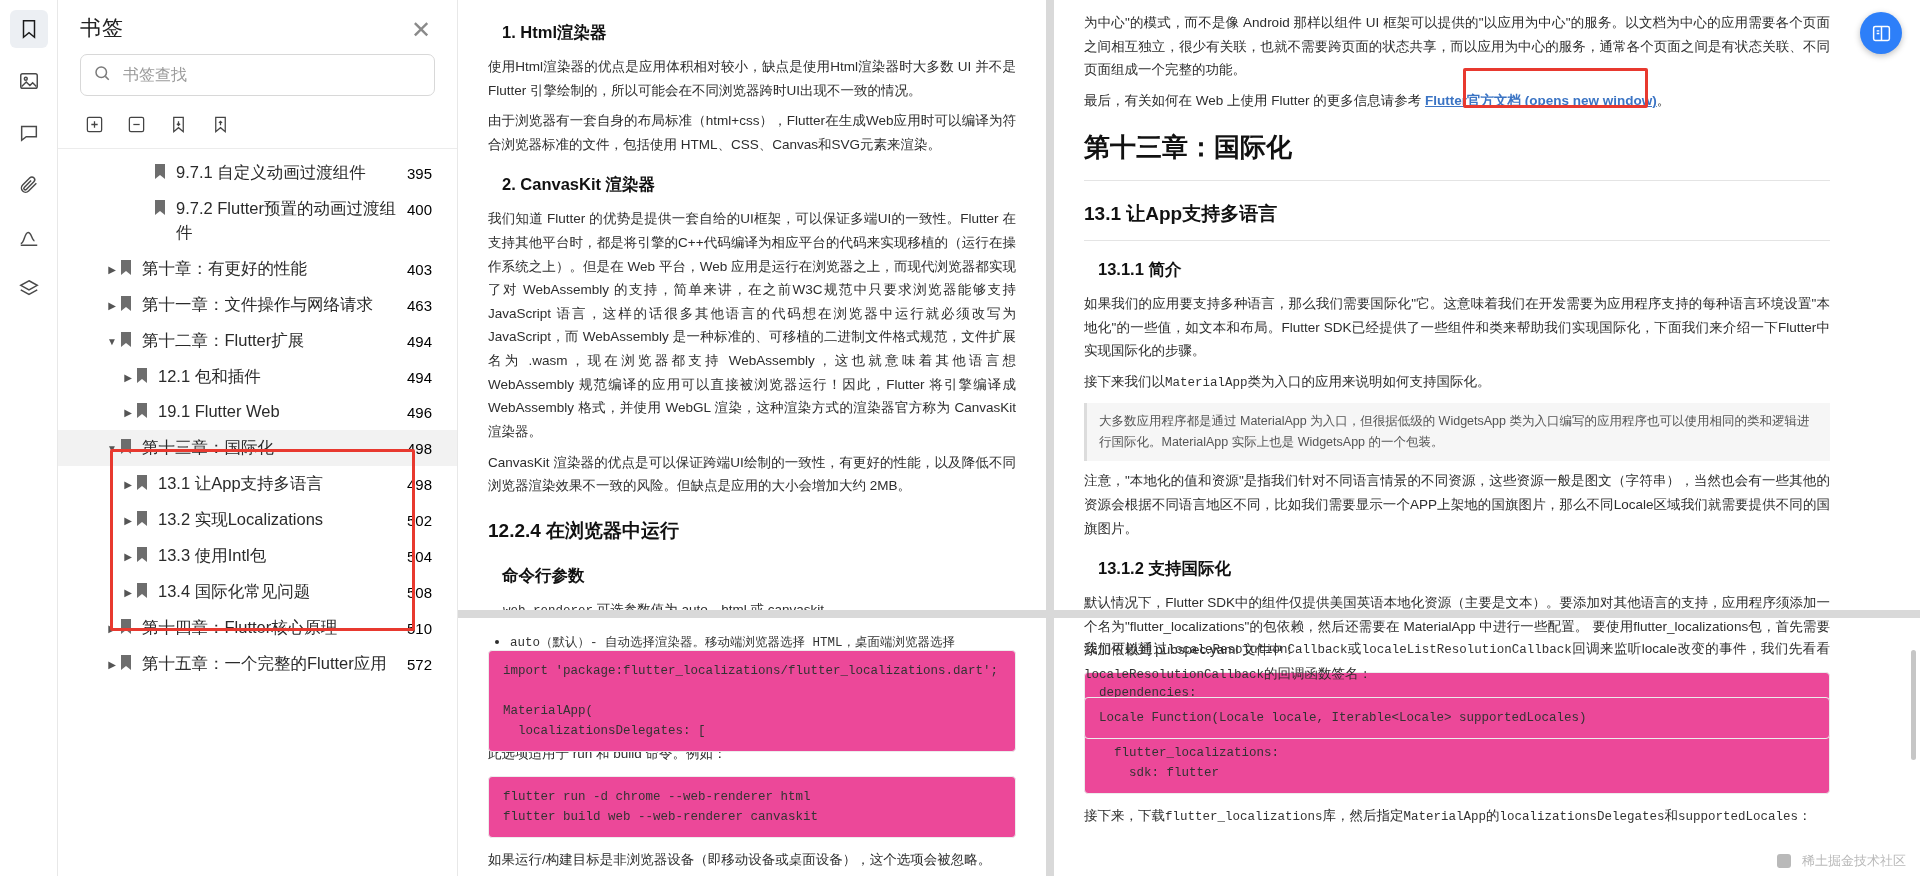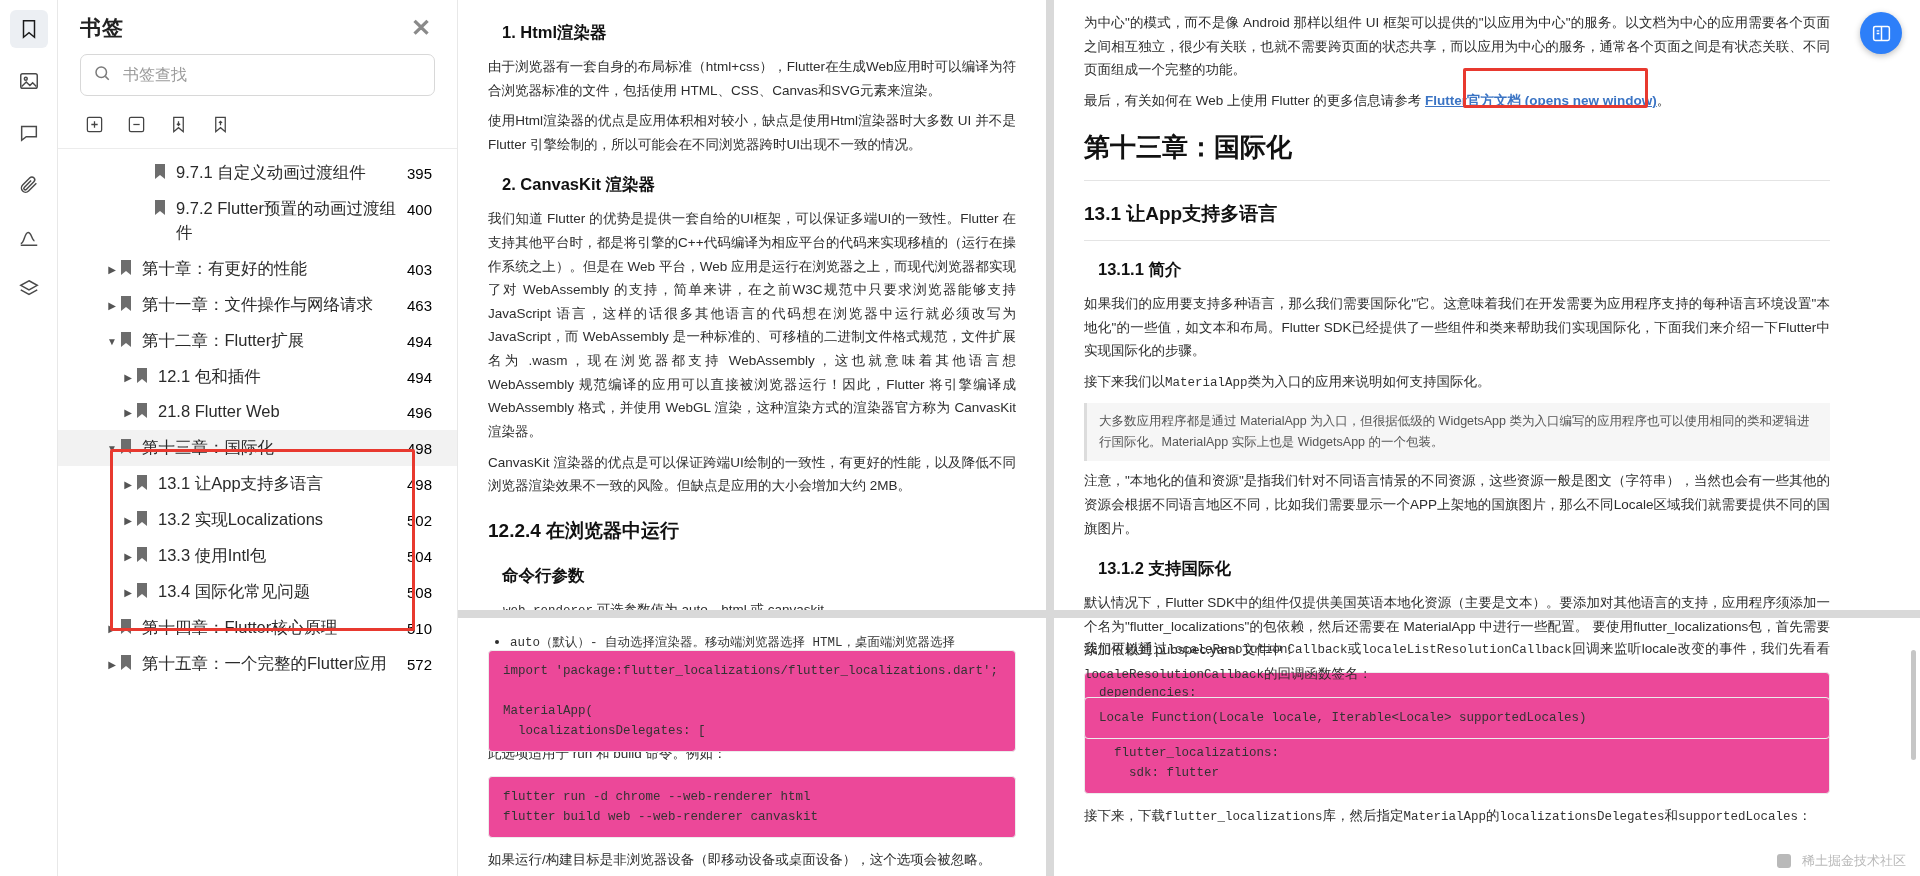--- a/index.html
+++ b/index.html
@@ -47,24 +47,23 @@
     width: 400px;
     flex: 0 0 400px;
     background: #ffffff;
     border-right: 1px solid #e8e8e8;
     display: flex;
     flex-direction: column;
     position: relative;
   }
   .bm-header {
     display: flex;
-    align-items: center;
+    align-items: flex-end;
     justify-content: space-between;
     padding: 14px 22px 6px 22px;
-    font-weight: bold;
   }
   .bm-title {
     font-size: 21px;
     color: #222;
     letter-spacing: 1px;
   }
   .bm-close {
     font-size: 24px;
     color: #8a8a8a;
     line-height: 1;
@@ -459,21 +458,21 @@
           <span class="label">12.1 包和插件</span>
           <span class="page">494</span>
         </div>
         <div class="bm-item indent-1">
           <span class="arrow">▶</span>
           <span class="bmk">
             <svg viewBox="0 0 12 15" fill="currentColor">
               <path d="M1 0h10v15l-5-4-5 4z"></path>
             </svg>
           </span>
-          <span class="label">21.8 Flutter Web</span>
+          <span class="label">19.1 Flutter Web</span>
           <span class="page">496</span>
         </div>
         <div class="bm-item indent-0 sel">
           <span class="arrow">▼</span>
           <span class="bmk">
             <svg viewBox="0 0 12 15" fill="currentColor">
               <path d="M1 0h10v15l-5-4-5 4z"></path>
             </svg>
           </span>
           <span class="label">第十三章：国际化</span>
@@ -542,22 +541,22 @@
       </div>
 
     <div class="red-box" id="bm-red-box"></div>
   </div>
 
   <div class="doc">
 
     <div class="page-col page-left">
       <div class="pg-content" style="padding-top:4px;">
         <h3>1. Html渲染器</h3>
+        <p>使用Html渲染器的优点是应用体积相对较小，缺点是使用Html渲染器时大多数 UI 并不是 Flutter 引擎绘制的，所以可能会在不同浏览器跨时UI出现不一致的情况。</p>
         <p>由于浏览器有一套自身的布局标准（html+css），Flutter在生成Web应用时可以编译为符合浏览器标准的文件，包括使用 HTML、CSS、Canvas和SVG元素来渲染。</p>
-        <p>使用Html渲染器的优点是应用体积相对较小，缺点是使用Html渲染器时大多数 UI 并不是 Flutter 引擎绘制的，所以可能会在不同浏览器跨时UI出现不一致的情况。</p>
         <h3>2. CanvasKit 渲染器</h3>
         <p>我们知道 Flutter 的优势是提供一套自给的UI框架，可以保证多端UI的一致性。Flutter 在支持其他平台时，都是将引擎的C++代码编译为相应平台的代码来实现移植的（运行在操作系统之上）。但是在 Web 平台，Web 应用是运行在浏览器之上，而现代浏览器都实现了对 WebAssembly 的支持，简单来讲，在之前W3C规范中只要求浏览器能够支持 JavaScript 语言，这样的话很多其他语言的代码想在浏览器中运行就必须改写为JavaScript，而 WebAssembly 是一种标准的、可移植的二进制文件格式规范，文件扩展名为 .wasm，现在浏览器都支持 WebAssembly，这也就意味着其他语言想 WebAssembly 规范编译的应用可以直接被浏览器运行！因此，Flutter 将引擎编译成 WebAssembly 格式，并使用 WebGL 渲染，这种渲染方式的渲染器官方称为 CanvasKit 渲染器。</p>
         <p>CanvasKit 渲染器的优点是可以保证跨端UI绘制的一致性，有更好的性能，以及降低不同浏览器渲染效果不一致的风险。但缺点是应用的大小会增加大约 2MB。</p>
         <h2>12.2.4 在浏览器中运行</h2>
         <h3>命令行参数</h3>
         <p><code>--web-renderer</code><span> 可选参数值为 auto、html 或 canvaskit。</span></p>
         <ul>
           <li><code>auto（默认）- 自动选择渲染器。移动端浏览器选择 HTML，桌面端浏览器选择 CanvasKit。</code></li>
           <li><code>html - 强制使用 HTML 渲染器。</code></li>
           <li><code>canvaskit - 强制使用 CanvasKit 渲染器。</code></li>

